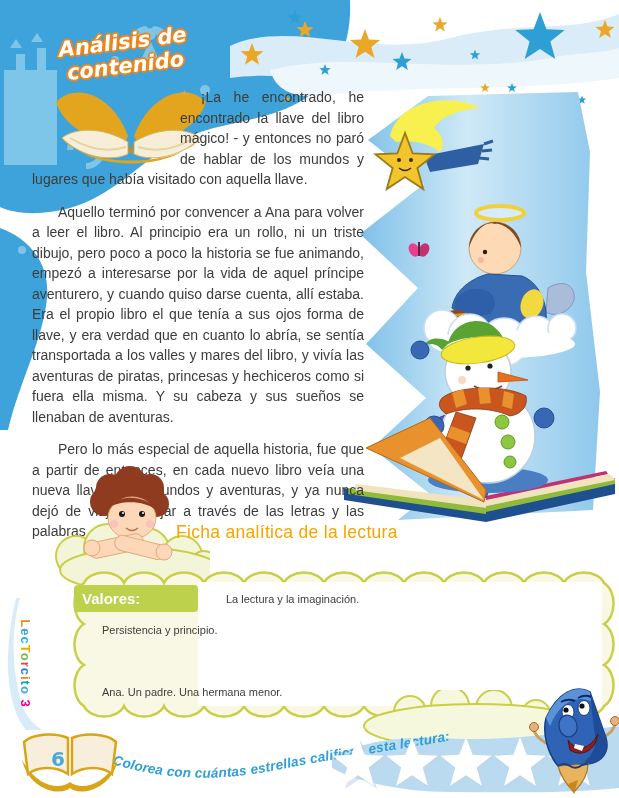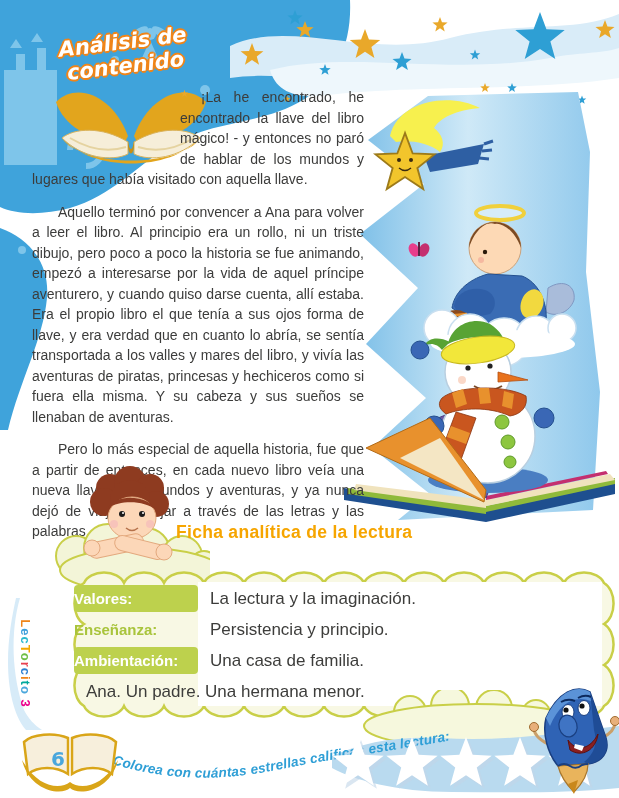--- a/index.html
+++ b/index.html
@@ -19,28 +19,28 @@
   
   .story{position:absolute;left:32px;top:84px;width:580px;font-size:14px;
          line-height:20.5px;color:#3c3c3b;text-align:justify}
   .story p{margin:0 0 12px}
   .fl{float:left;width:148px;height:82px}
   .fr{float:right;width:248px;height:424px}
   .ind{text-indent:26px}
   .p1star{color:#e9a82a;font-size:10px;vertical-align:5px;margin-right:3px}
 
   
-  .ficha-h{position:absolute;left:176px;top:522px;font-weight:bold;font-size:17.5px;
+  .ficha-h{position:absolute;left:176px;top:522px;font-weight:normal;font-size:17.5px;
            color:#f6a500;letter-spacing:.3px}
   .valbg{position:absolute;left:198px;top:582px;width:404px;height:124px;background:#fff}
   .row{position:absolute;left:74px;width:534px;height:31px;display:flex;align-items:center}
-  .lbl{width:124px;height:27px;line-height:27px;padding-left:0;box-sizing:border-box;
+  .lbl{width:124px;height:27px;line-height:27px;padding-left:8px;box-sizing:border-box;
        font-weight:bold;font-size:15px;color:#a9c43c;border-radius:4px}
   .hl{background:#bdd14d;color:#fff}
-  .val{margin-left:12px;font-size:17px;color:#3d3d3b}
+  .val{margin-left:28px;font-size:11px;color:#3d3d3b}
 
   
   .spine{position:absolute;left:6px;top:598px;width:38px;height:132px}
   .spineText{position:absolute;left:-41px;top:58px;width:120px;text-align:center;
              transform:rotate(90deg);font-weight:bold;font-size:13px;letter-spacing:1px}
 
   .pagenum{position:absolute;left:44px;top:747px;width:28px;text-align:center;
            font-size:20px;font-weight:bold;color:#4aa7dc;
            font-family:"DejaVu Sans",sans-serif}
 </style>
@@ -248,26 +248,21 @@
              a21,15 0 0 1 -40,0
              a15,22 0 0 1 0,-41 a15,22 0 0 1 0,-41 a15,22 0 0 1 0,-41 Z" fill="#f8f8e4" stroke="#c9cf48" stroke-width="2.5"></path>
   </svg>
 
   <div class="valbg"></div>
   <div class="row" style="top:583px">
     <div class="lbl hl">Valores:</div>
     <div class="val">La lectura y la imaginación.</div>
   </div>
   <div class="row" style="top:614px">
-    <div class="lbl">Enseñanza:</div>
     <div class="val">Persistencia y principio.</div>
-  </div>
-  <div class="row" style="top:645px">
-    <div class="lbl hl">Ambientación:</div>
-    <div class="val">Una casa de familia.</div>
   </div>
   <div class="row" style="top:676px">
     <div class="val">Ana. Un padre. Una hermana menor.</div>
   </div>
 
   <div class="spine">
     <svg width="38" height="132" style="position:absolute;left:0;top:0">
       <path d="M14,0 C4,34 6,78 18,112 C22,120 28,127 36,132 L20,132 C8,118 2,92 2,64 C2,40 6,18 10,0 Z" fill="#d7ebf8"></path>
     </svg>
     <span class="spineText"><span style="color: rgb(240, 133, 25);">L</span><span style="color: rgb(63, 159, 219);">e</span><span style="color: rgb(41, 184, 206);">c</span><span style="color: rgb(245, 168, 0);">T</span><span style="color: rgb(111, 190, 68);">o</span><span style="color: rgb(232, 64, 79);">r</span><span style="color: rgb(46, 127, 208);">c</span><span style="color: rgb(240, 133, 25);">i</span><span style="color: rgb(0, 169, 157);">t</span><span style="color: rgb(74, 167, 220);">o</span><span> </span><span style="color: rgb(236, 0, 140);">3</span></span>

